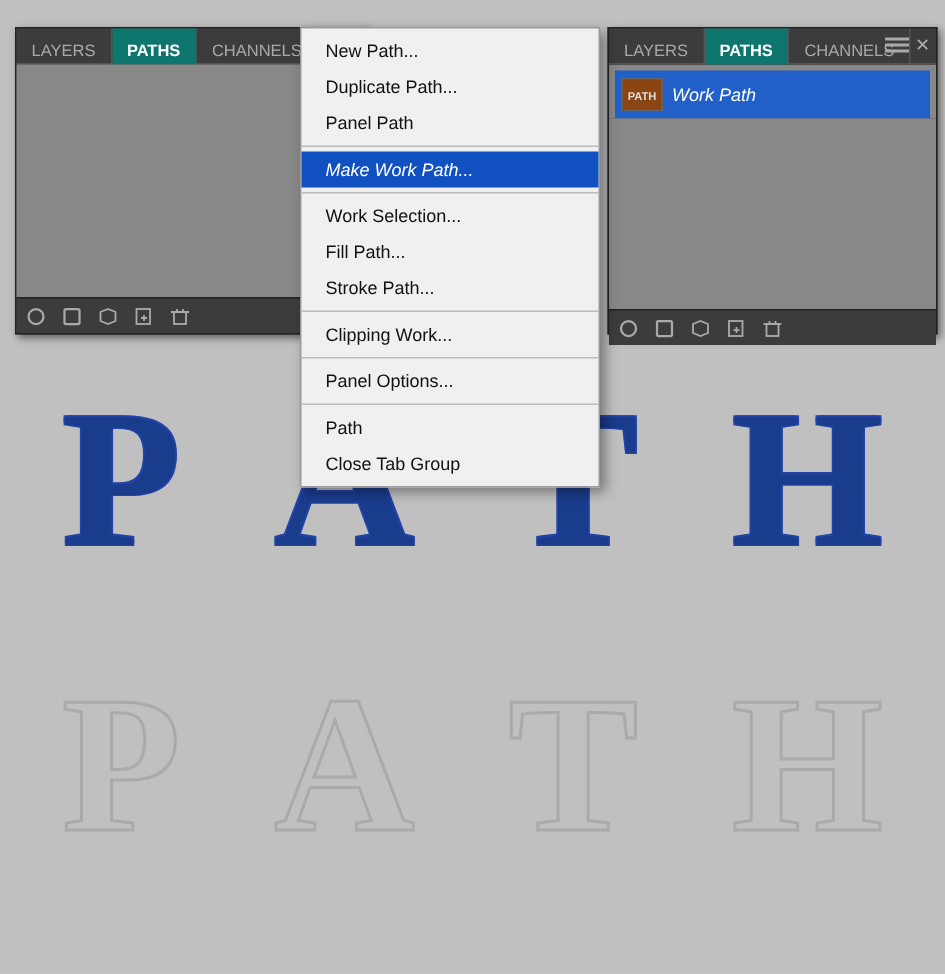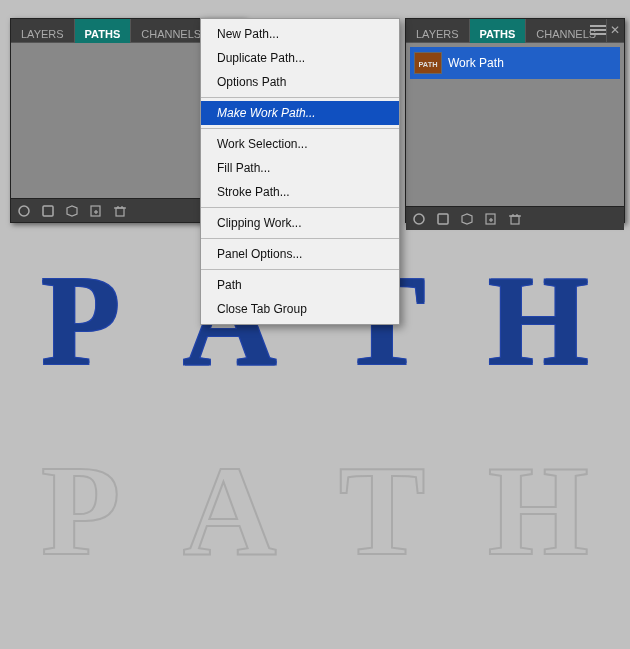--- a/index.html
+++ b/index.html
@@ -234,20 +234,21 @@
       color: #ccc;
       font-family: Arial;
       font-weight: bold;
       position: relative;
       overflow: hidden;
     }
 
     .work-path-label {
       color: white;
       font-size: 12px;
+      font-style: italic;
     }
 
     .panel-right .panel-content {
       background: #888;
       height: calc(100% - 52px);
     }
   </style>
 </head>
 <body>
 
@@ -318,21 +319,21 @@
             <line x1="5" y1="4" x2="5" y2="2" stroke="#aaa" stroke-width="1.2"></line>
             <line x1="9" y1="4" x2="9" y2="2" stroke="#aaa" stroke-width="1.2"></line>
           </svg>
       </div>
     </div>
   </div>
 
   <div class="dropdown-menu">
     <div class="menu-item">New Path...</div>
     <div class="menu-item">Duplicate Path...</div>
-    <div class="menu-item">Options Path</div>
+    <div class="menu-item">Panel Path</div>
     <div class="menu-divider"></div>
     <div class="menu-item highlighted">Make Work Path...</div>
     <div class="menu-divider"></div>
     <div class="menu-item">Work Selection...</div>
     <div class="menu-item">Fill Path...</div>
     <div class="menu-item">Stroke Path...</div>
     <div class="menu-divider"></div>
     <div class="menu-item">Clipping Work...</div>
     <div class="menu-divider"></div>
     <div class="menu-item">Panel Options...</div>

